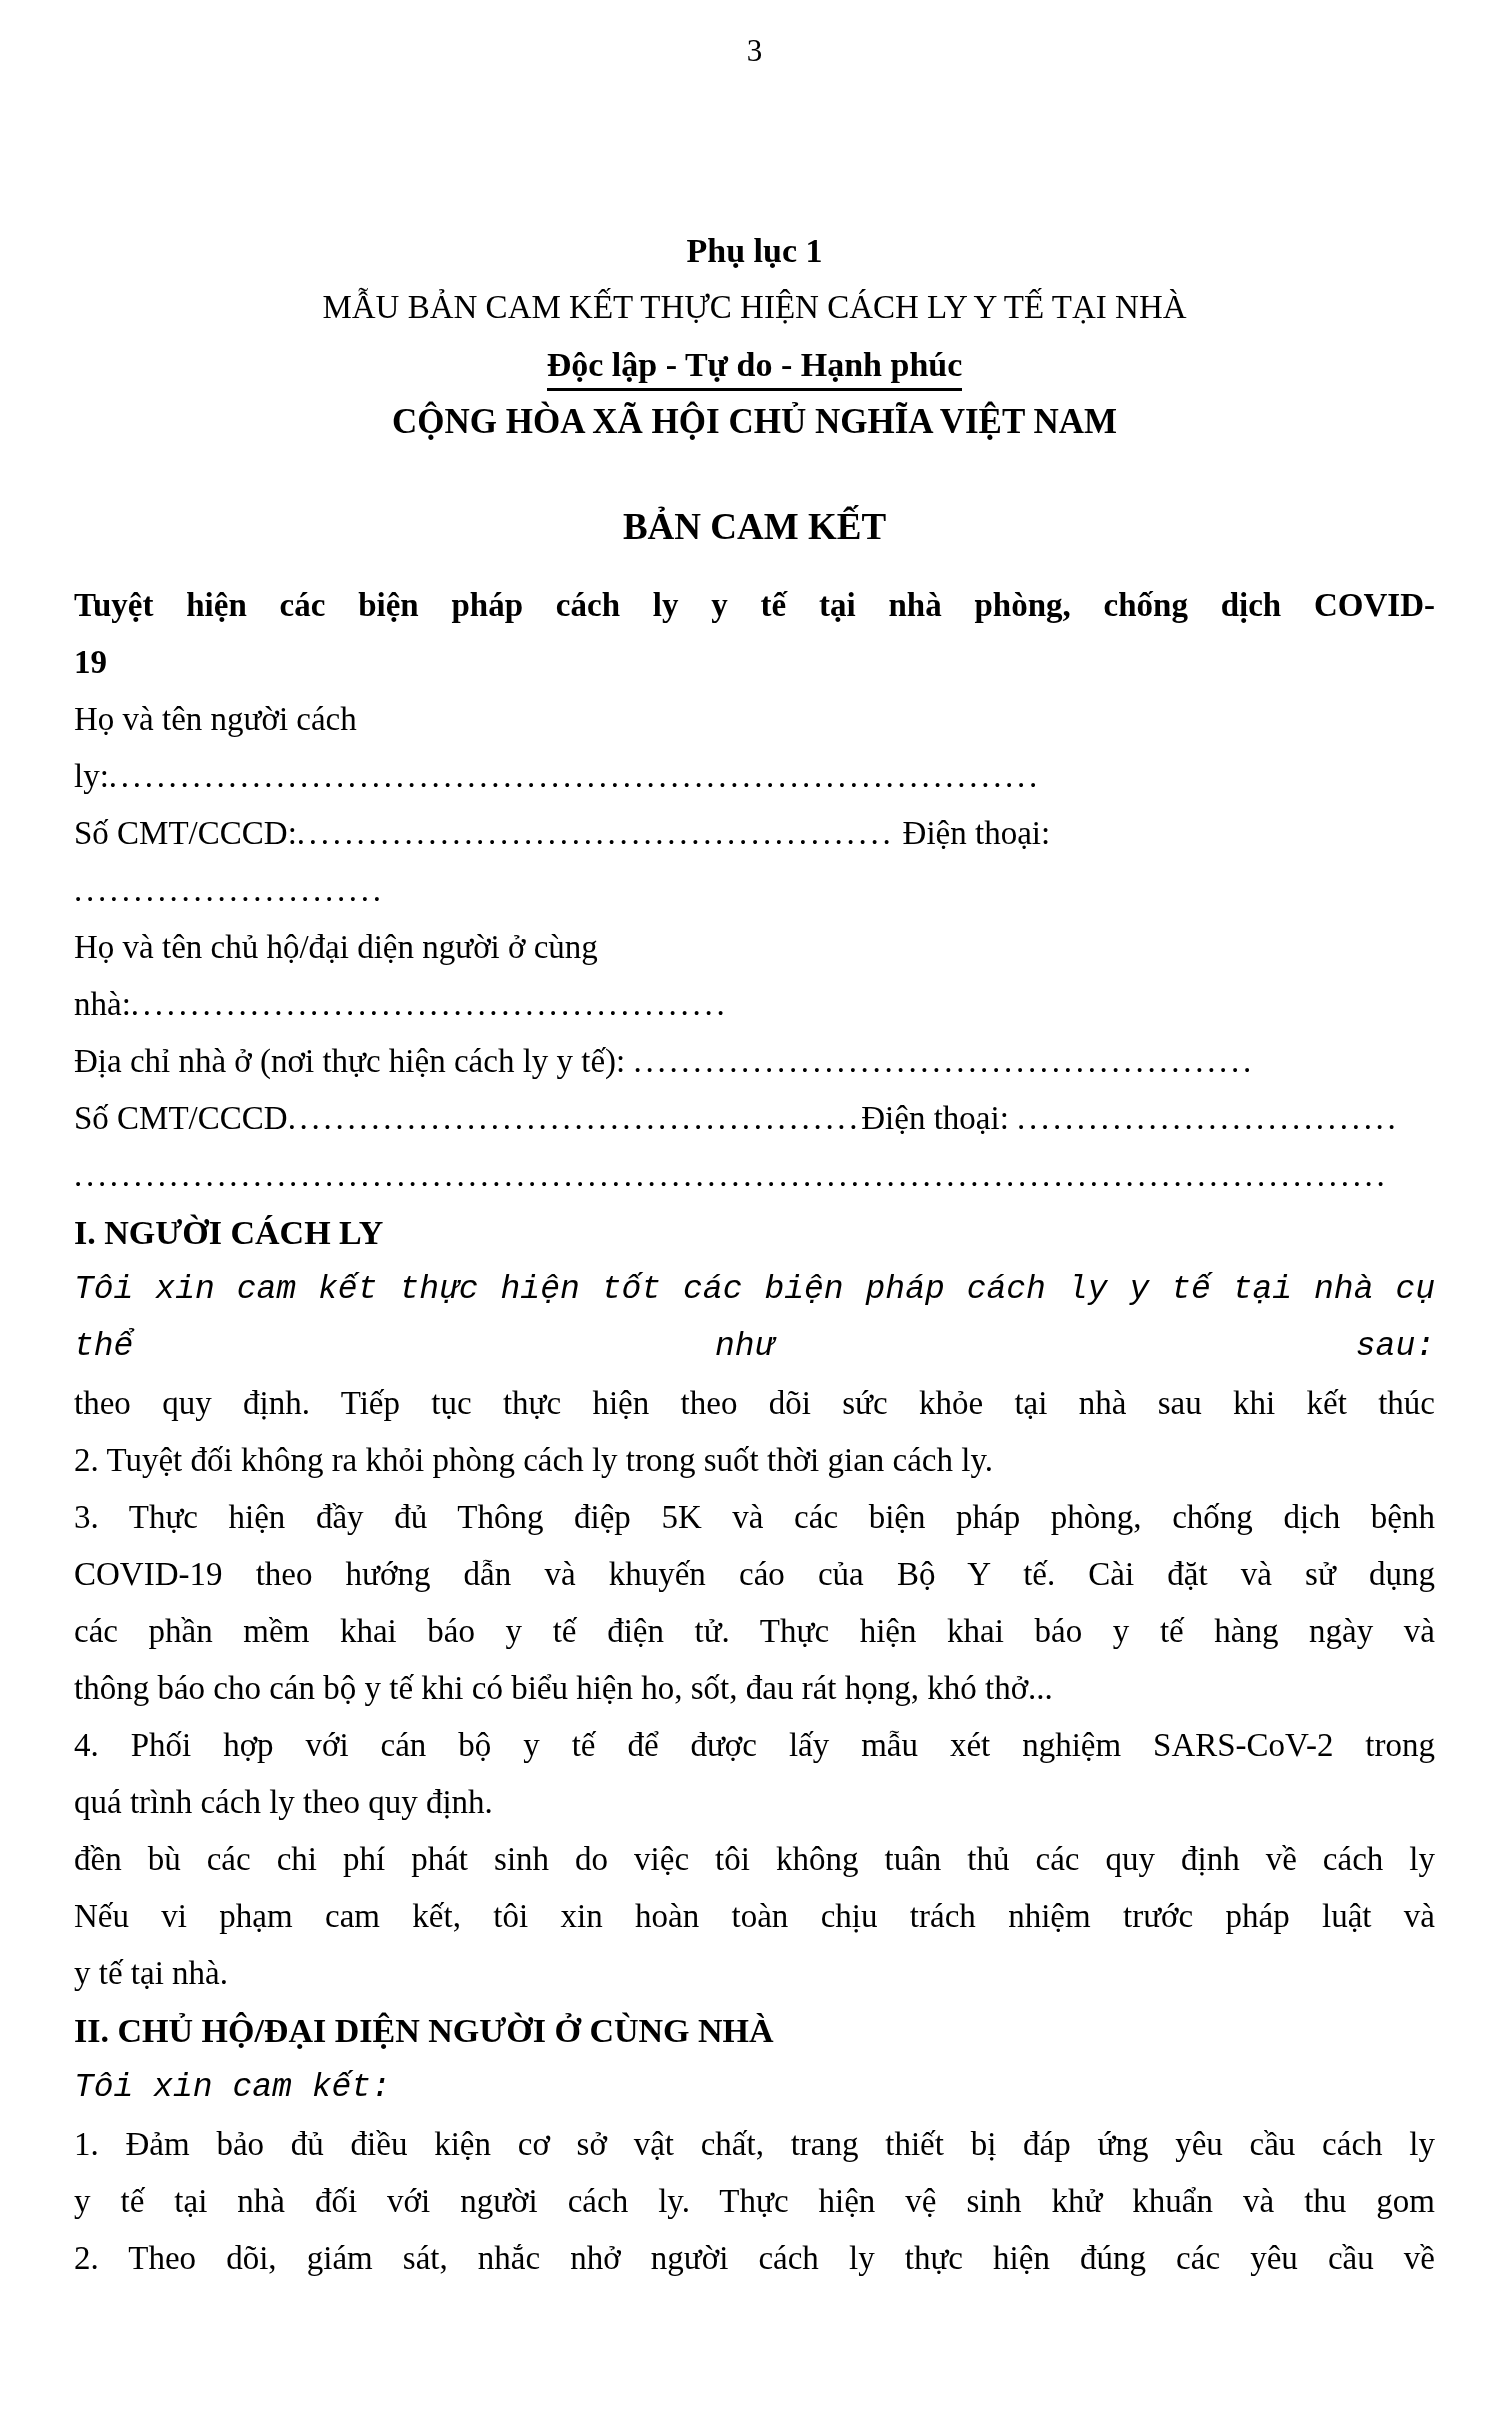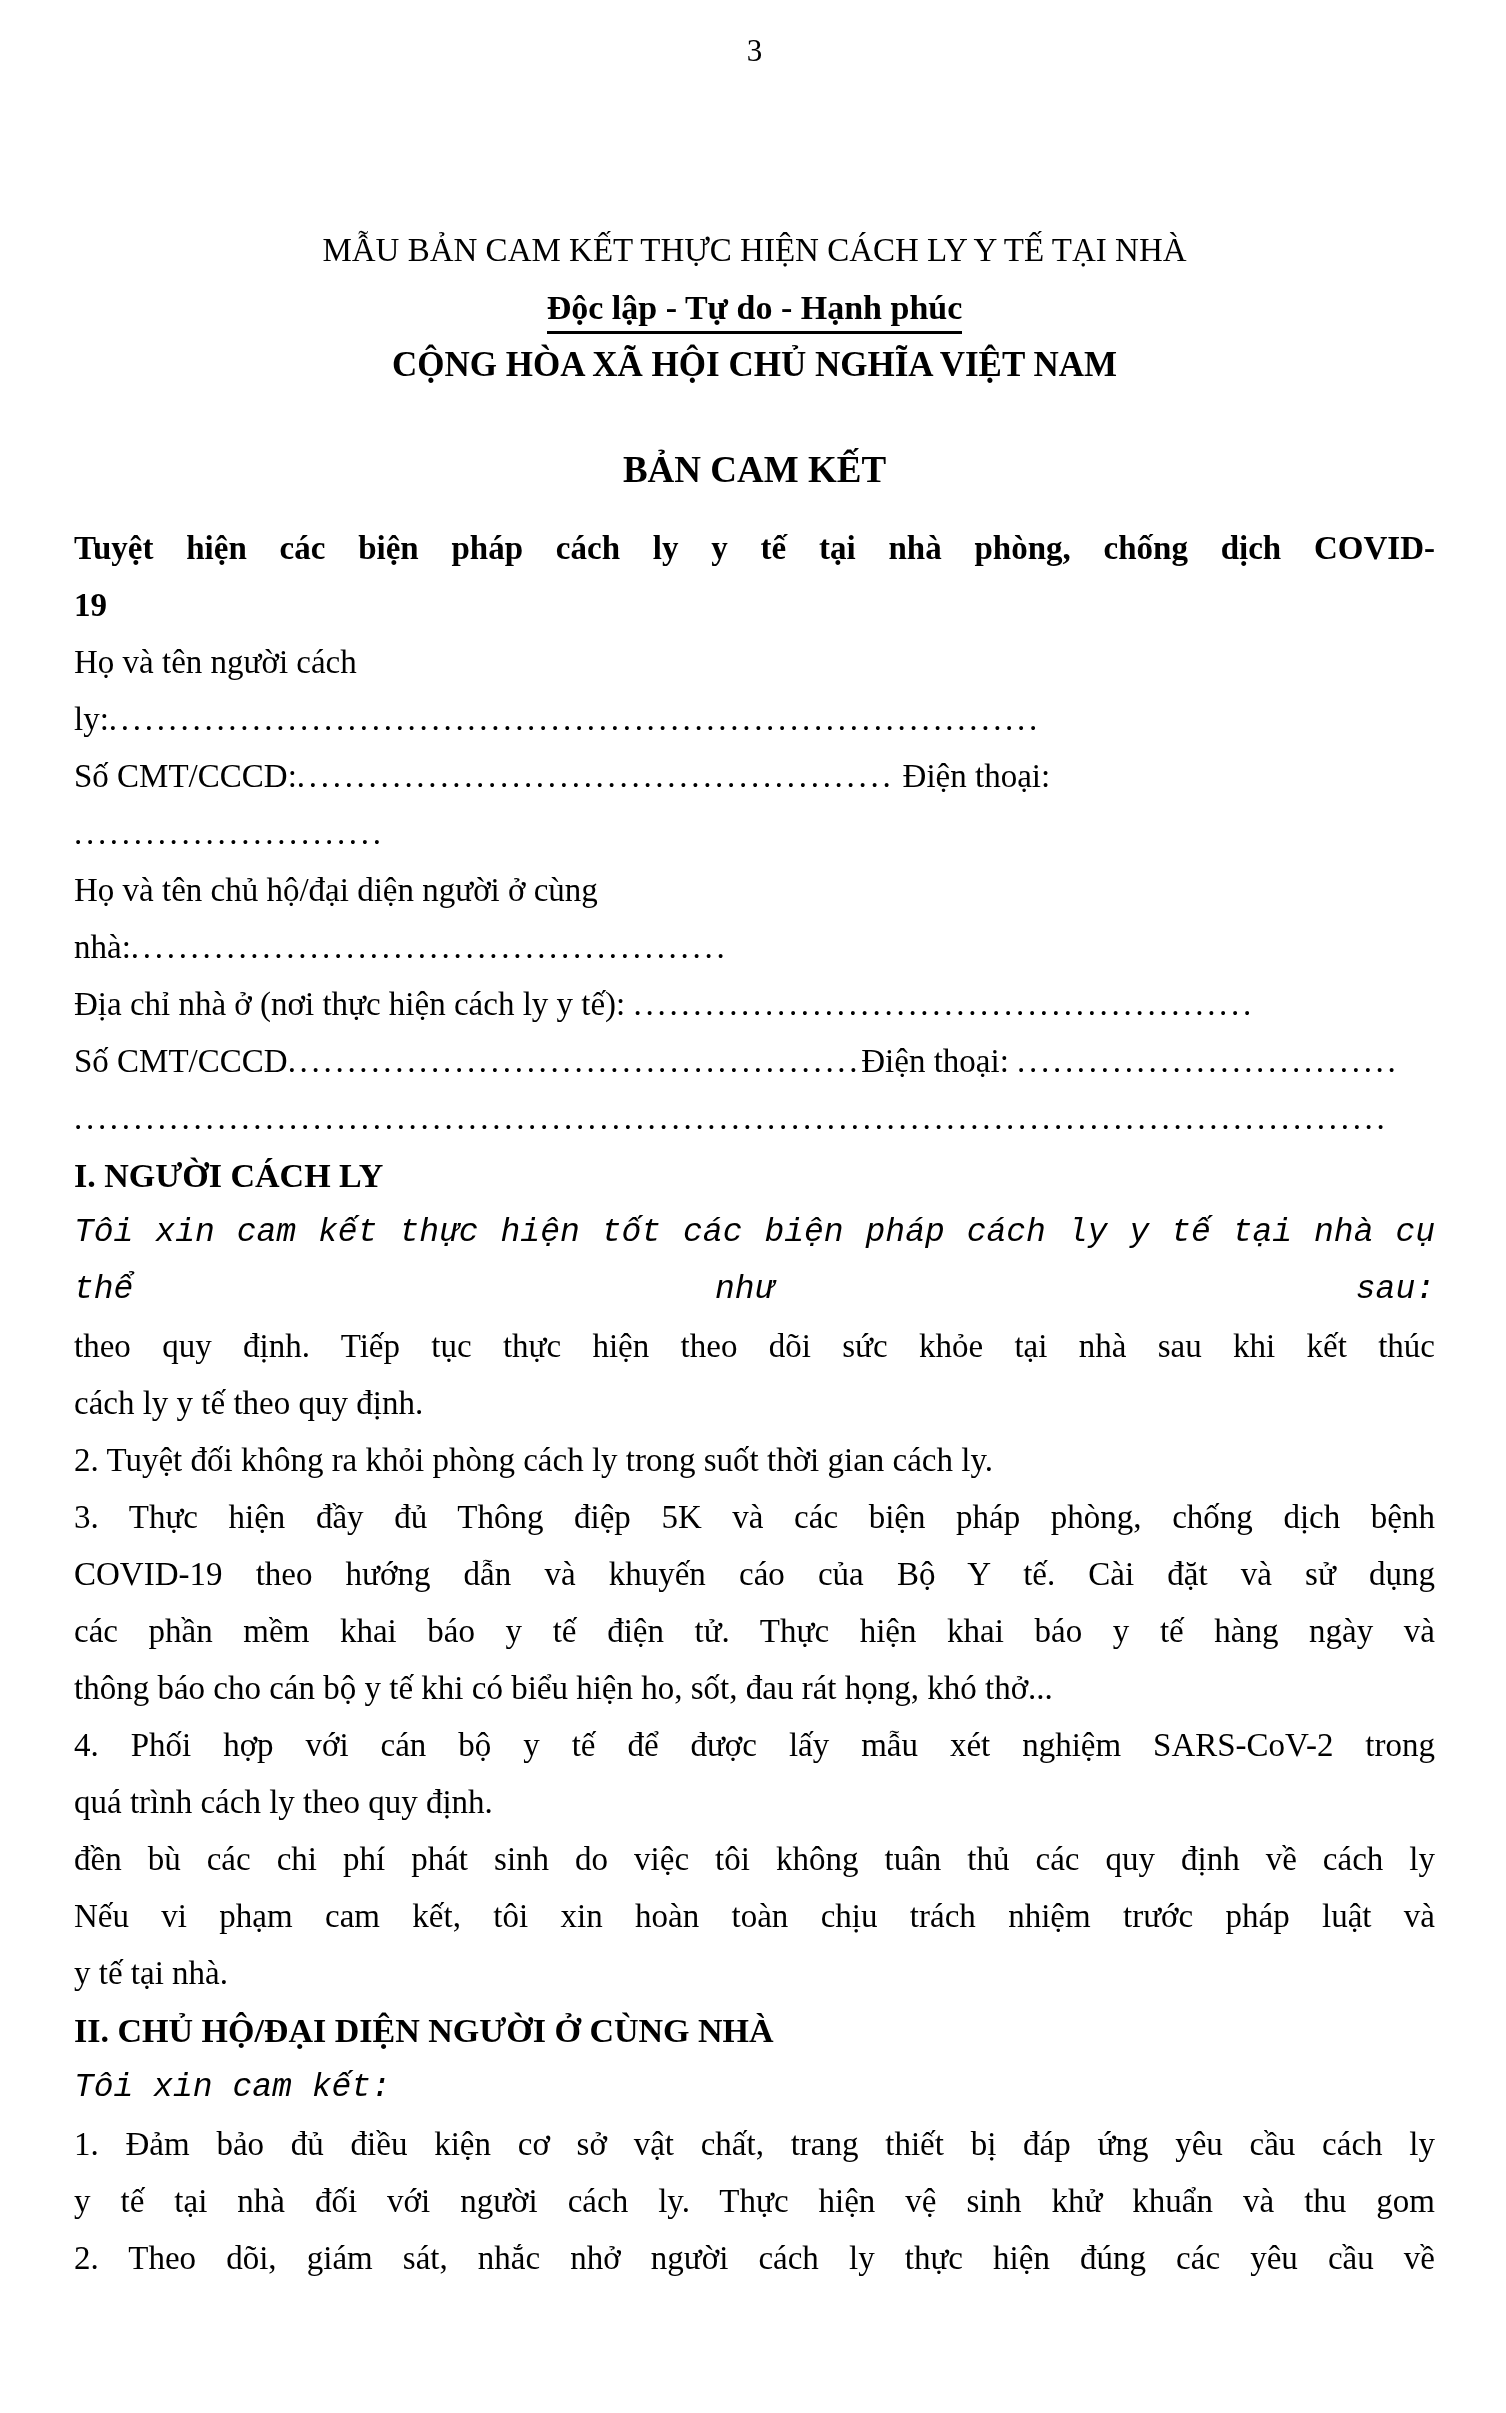--- a/index.html
+++ b/index.html
@@ -59,20 +59,21 @@
   .dots { letter-spacing: 3.7px; }
   .section-heading { font-size: 34px; }
 </style>
 </head>
 <body>
 
 <div class="page">
 
   <p class="page-number">3</p>
 
+  <p class="center bold appendix">Phụ lục 1</p>
   <p class="center form-name">MẪU BẢN CAM KẾT THỰC HIỆN CÁCH LY Y TẾ TẠI NHÀ</p>
   <p class="center bold motto"><span class="underline">Độc lập - Tự do - Hạnh phúc</span></p>
   <p class="center bold national-title">CỘNG HÒA XÃ HỘI CHỦ NGHĨA VIỆT NAM</p>
 
   <p class="center bold main-title">BẢN CAM KẾT</p>
   <p class="bold fill subtitle-first">Tuyệt hiện các biện pháp cách ly y tế tại nhà phòng, chống dịch COVID-</p>
   <p class="bold">19</p>
 
   <p class="field-line">Họ và tên người cách</p>
   <p class="field-line"><span>ly:</span><span class="dots">..............................................................................</span></p>
@@ -81,21 +82,20 @@
 
   <p class="field-line">Họ và tên chủ hộ/đại diện người ở cùng</p>
   <p class="field-line"><span>nhà:</span><span class="dots">..................................................</span></p>
   <p class="field-line"><span>Địa chỉ nhà ở (nơi thực hiện cách ly y tế): </span><span class="dots">....................................................</span></p>
   <p class="field-line"><span>Số CMT/CCCD</span><span class="dots">................................................</span><span>Điện thoại: </span><span class="dots">................................</span></p>
   <p class="field-line"><span class="dots">..............................................................................................................</span></p>
 
   <p class="bold section-heading">I. NGƯỜI CÁCH LY</p>
   <p class="italic fill">Tôi xin cam kết thực hiện tốt các biện pháp cách ly y tế tại nhà cụ thể như sau:</p>
   <p class="fill">theo quy định. Tiếp tục thực hiện theo dõi sức khỏe tại nhà sau khi kết thúc</p>
-  <p>cách ly y tế theo quy định.</p>
   <p>2. Tuyệt đối không ra khỏi phòng cách ly trong suốt thời gian cách ly.</p>
   <p class="fill">3. Thực hiện đầy đủ Thông điệp 5K và các biện pháp phòng, chống dịch bệnh</p>
   <p class="fill">COVID-19 theo hướng dẫn và khuyến cáo của Bộ Y tế. Cài đặt và sử dụng</p>
   <p class="fill">các phần mềm khai báo y tế điện tử. Thực hiện khai báo y tế hàng ngày và</p>
   <p>thông báo cho cán bộ y tế khi có biểu hiện ho, sốt, đau rát họng, khó thở...</p>
   <p class="fill">4. Phối hợp với cán bộ y tế để được lấy mẫu xét nghiệm SARS-CoV-2 trong</p>
   <p>quá trình cách ly theo quy định.</p>
   <p class="fill">đền bù các chi phí phát sinh do việc tôi không tuân thủ các quy định về cách ly</p>
   <p class="fill">Nếu vi phạm cam kết, tôi xin hoàn toàn chịu trách nhiệm trước pháp luật và</p>
   <p>y tế tại nhà.</p>

